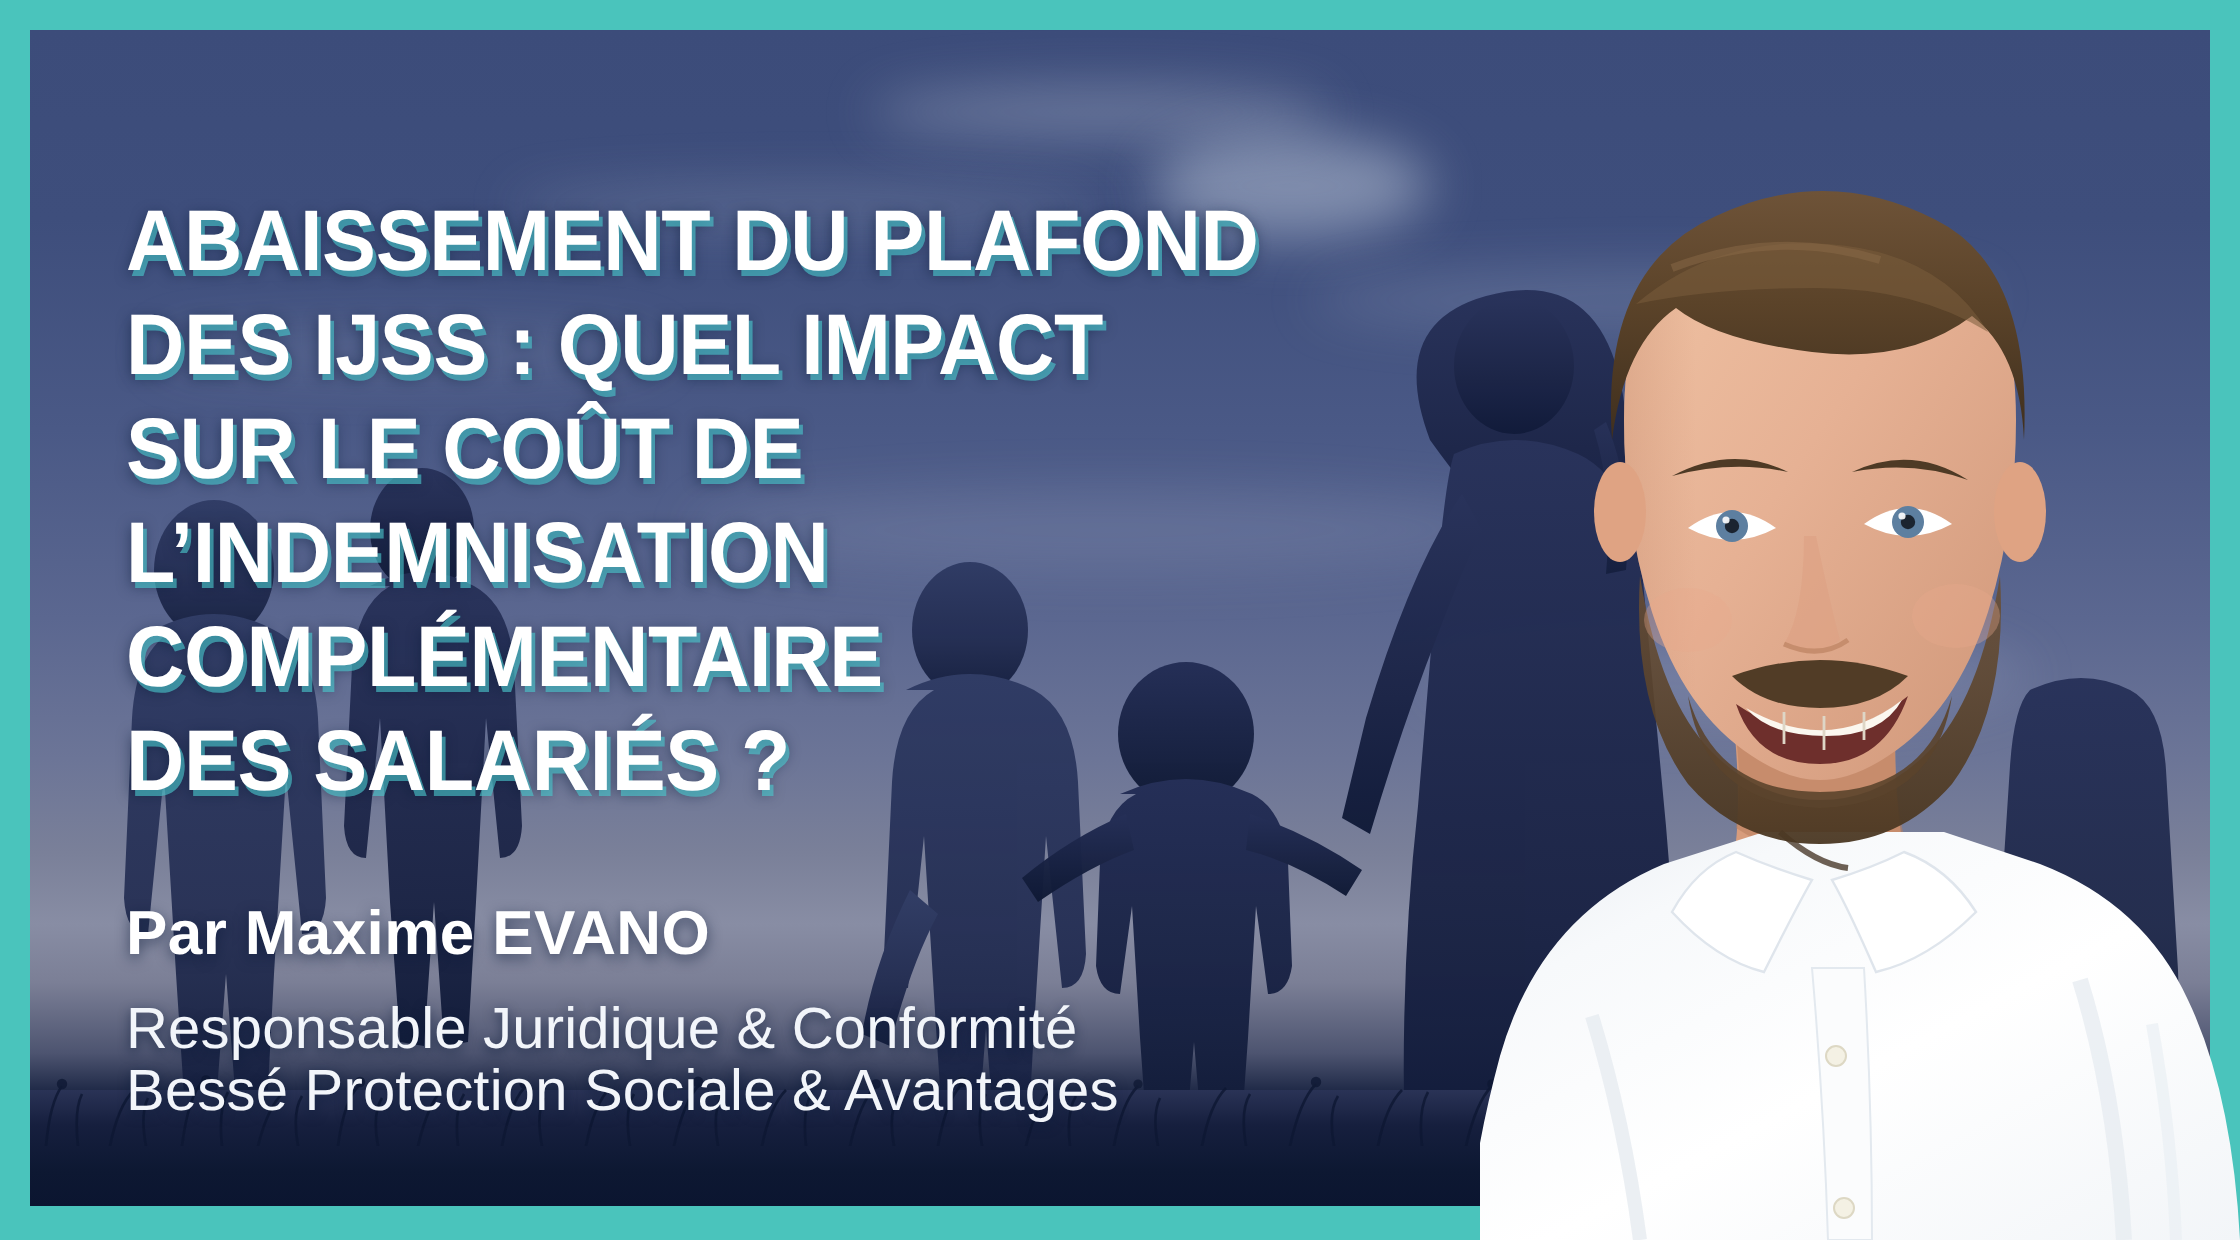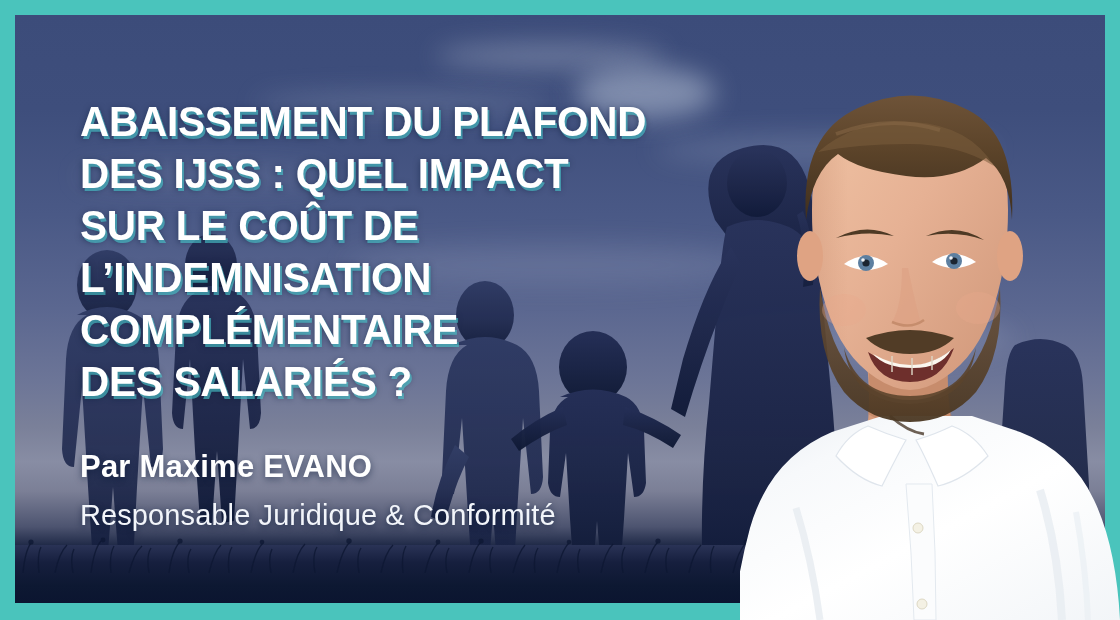--- a/index.html
+++ b/index.html
@@ -30,21 +30,21 @@
   #ground{
     position:absolute;left:0;right:0;top:530px;height:58px;
     background:linear-gradient(180deg,#2a3356 0%,#161f3e 30%,#0d1832 70%,#0b1530 100%);
   }
   #grass{position:absolute;left:0;right:0;top:516px;height:42px;opacity:.85;}
 
   
   #silho{position:absolute;left:0;top:0;width:1090px;height:588px;}
 
   
-  #copy{position:absolute;left:65px;top:80px;width:700px;}
+  #copy{position:absolute;left:48px;top:80px;width:700px;}
   .title{
     font-family:"Liberation Sans",sans-serif;
     font-weight:bold;font-size:43px;line-height:52px;
     letter-spacing:-0.2px;
     color:#ffffff;
     text-transform:uppercase;
     transform:scaleX(.94);transform-origin:left center;
     text-shadow:2px 3px 0 rgba(75,200,205,.62), 0 2px 7px rgba(10,25,55,.55);
     white-space:pre-line;
     margin:0;
@@ -215,20 +215,21 @@
 
     <div id="copy">
       <h1 class="title">ABAISSEMENT DU PLAFOND
 DES IJSS : QUEL IMPACT
 SUR LE COÛT DE
 L’INDEMNISATION
 COMPLÉMENTAIRE
 DES SALARIÉS ?</h1>
       <div id="byline">Par Maxime EVANO</div>
       <div class="sub">Responsable Juridique &amp; Conformité</div>
+      <div class="sub">Bessé Protection Sociale &amp; Avantages</div>
     </div>
 
   </div>
 
   <svg id="portrait" viewBox="0 0 380 560">
     <defs>
       <linearGradient id="skin" x1="0" y1="0" x2="1" y2="1">
         <stop offset="0%" stop-color="#f0c3a4"></stop>
         <stop offset="45%" stop-color="#e6b194"></stop>
         <stop offset="100%" stop-color="#cf9678"></stop>

